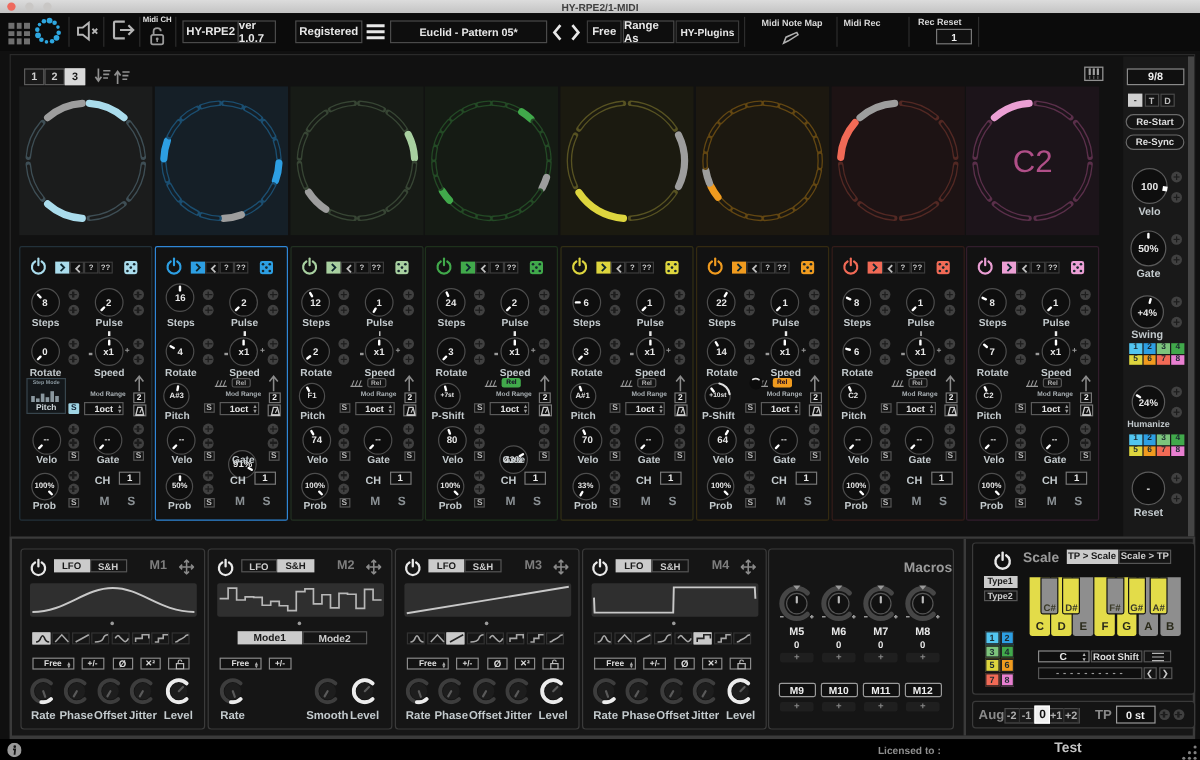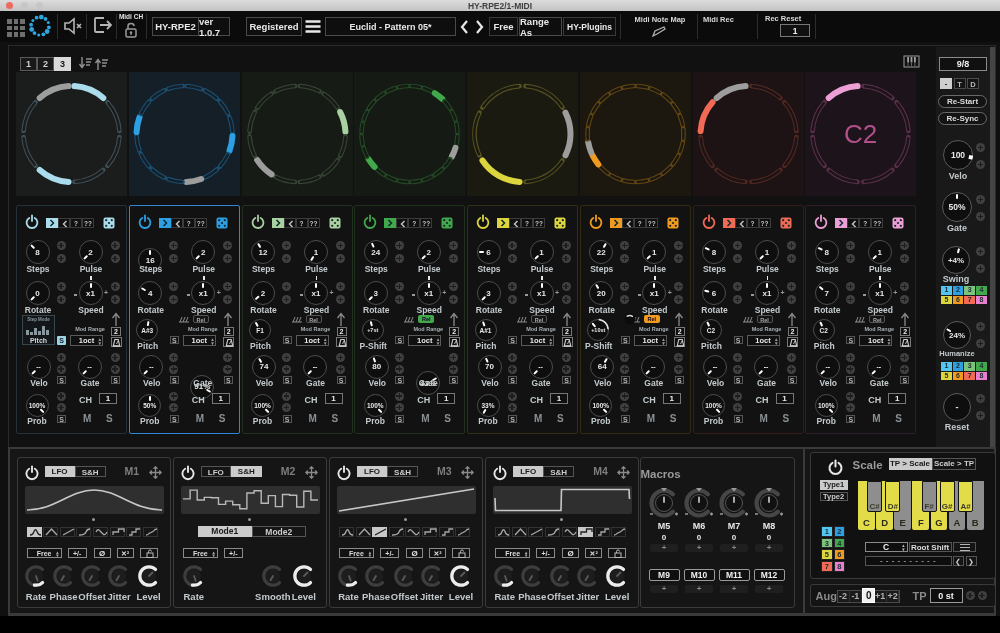--- a/index.html
+++ b/index.html
@@ -573,21 +573,21 @@
           <div class="klabel" style="left: 79.5px; top: 133px; width: 44px; font-size: 9.5px;">Jitter</div>
           <div style="position: absolute; line-height: 0; left: 120px; top: 107px;"><svg width="22" height="22" viewBox="0 0 22 22">
               <path d="M17.51 17.51 A9.2 9.2 0 1 1 17.51 4.49" stroke="#3d3d3d" stroke-width="3.2" fill="none" stroke-linecap="round"></path>
               <path d="M17.51 17.51 A9.2 9.2 0 1 1 17.51 4.49" stroke="#ececec" stroke-width="3.2" fill="none" stroke-linecap="round"></path>
               <circle cx="11" cy="11" r="7" fill="#1d1d1d"></circle>
               <path d="M11 11 L14.5 7.5" stroke="#5a5a5a" stroke-width="1.8" stroke-linecap="round"></path>
             </svg></div>
           <div class="klabel" style="left: 109px; top: 133px; width: 44px; font-size: 9.5px;">Level</div>
         </div>
         <div class="mpanel" style="left: 629.5px; width: 155px;">
-          <div style="position: absolute; left: 0px; top: 10px; width: 100%; text-align: left; font-size: 11.5px; font-weight: bold; color: rgb(154, 154, 154);">Macros</div>
+          <div style="position: absolute; left: 0px; top: 10px; width: 100%; text-align: right; font-size: 11.5px; font-weight: bold; color: rgb(154, 154, 154);">Macros</div>
           <div style="position: absolute; line-height: 0; left: 7.5px; top: 28px;"><svg width="32" height="32" viewBox="0 0 32 32">
               <path d="M24.84 25.84 A12.5 12.5 0 1 1 24.84 8.16" stroke="#464646" stroke-width="4.2" fill="none" stroke-linecap="round"></path>
               <circle cx="16" cy="17" r="8.5" fill="#111" stroke="#555" stroke-width="1"></circle>
               <path d="M16 11.5 L16 16" stroke="#bbb" stroke-width="1.8" stroke-linecap="round"></path>
               <path d="M13 2 L19 2 L16 5.5 Z" fill="#9a9a9a"></path>
               <path d="M2 28 L5 28 M27 28 L30 28 M28.5 26.5 L28.5 29.5" stroke="#999" stroke-width="1.3"></path>
             </svg></div>
           <div style="position: absolute; left: 7.5px; top: 63px; width: 32px; text-align: center; font-size: 9px; font-weight: bold; color: rgb(232, 232, 232);">M5</div>
           <div style="position: absolute; left: 7.5px; top: 75px; width: 32px; text-align: center; font-size: 8px; font-weight: bold; color: rgb(232, 232, 232);">0</div>
           <div style="position: absolute; left: 9.5px; top: 86px; width: 28px; height: 8px; background: rgb(31, 31, 31); border-radius: 2px; color: rgb(136, 136, 136); font-size: 8px; font-weight: bold; text-align: center; line-height: 7px;">+</div>
@@ -1084,21 +1084,21 @@
         <div style="position: absolute; left: 53px; top: 12px; width: 12px; height: 10px; background: rgb(16, 16, 16); color: rgb(200, 200, 200); border: 1px solid rgb(60, 60, 60); font-size: 6.5px; font-weight: bold; text-align: center; line-height: 10px;">?</div>
         <div style="position: absolute; left: 65px; top: 12px; width: 12px; height: 10px; background: rgb(16, 16, 16); color: rgb(200, 200, 200); border: 1px solid rgb(60, 60, 60); font-size: 6.5px; font-weight: bold; text-align: center; line-height: 10px;">??</div>
         <div style="position: absolute; line-height: 0; left: 86px; top: 11px;"><svg width="12" height="12" viewBox="0 0 12 12">
             <rect x="0.5" y="0.5" width="11" height="11" rx="2" fill="#2d9fe3"></rect>
             <circle cx="3.2" cy="3.2" r="1.1" fill="#16262c"></circle>
             <circle cx="8.8" cy="3.2" r="1.1" fill="#16262c"></circle>
             <circle cx="6" cy="6" r="1.1" fill="#16262c"></circle>
             <circle cx="3.2" cy="8.8" r="1.1" fill="#16262c"></circle>
             <circle cx="8.8" cy="8.8" r="1.1" fill="#16262c"></circle>
           </svg></div>
-        <div class="knob" style="left: 8.5px; top: 42px; width: 24px; height: 24px;">
+        <div class="knob" style="left: 8.5px; top: 30px; width: 24px; height: 24px;">
           <div class="kv">
             <span style="font-size:8px">16</span>
           </div>
           <div class="kptr" style="transform: rotate(0deg);">
             <div></div>
           </div>
         </div>
         <div class="klabel" style="left: 2px; top: 58px; width: 38px; font-size: 8.5px;">Steps</div>
         <div class="knob" style="left: 61.5px; top: 34px; width: 24px; height: 24px;">
           <div class="kv">
@@ -1668,21 +1668,21 @@
             <div></div>
           </div>
         </div>
         <div class="klabel" style="left: 55px; top: 58px; width: 38px; font-size: 8.5px;">Pulse</div>
         <div class="dia" style="left: 40.5px; top: 36px;"></div>
         <div class="dia" style="left: 40.5px; top: 49px;"></div>
         <div class="dia" style="left: 94.5px; top: 36px;"></div>
         <div class="dia" style="left: 94.5px; top: 49px;"></div>
         <div class="knob" style="left: 8.5px; top: 75px; width: 24px; height: 24px;">
           <div class="kv">
-            <span style="font-size:8px">20</span>
+            <span style="font-size:8px">14</span>
           </div>
           <div class="kptr" style="transform: rotate(-30deg);">
             <div></div>
           </div>
         </div>
         <div class="klabel" style="left: 2px; top: 99px; width: 38px; font-size: 8.5px;">Rotate</div>
         <div class="knob" style="left: 61.5px; top: 75px; width: 24px; height: 24px;">
           <div class="kv">
             <span style="font-size:8px">x1</span>
           </div>
@@ -2047,13 +2047,30 @@
         <div class="klabel" style="left: 2px; top: 210px; width: 36px; font-size: 8.5px;">Prob</div>
         <div class="dia" style="left: 40.5px; top: 186.5px;"></div>
         <div class="dia" style="left: 40.5px; top: 198px;"></div>
         <div class="sbtn" style="left: 40px; top: 209px;">S</div>
         <div style="position: absolute; left: 62px; top: 189px; font-size: 9px; color: rgb(195, 202, 205); font-weight: bold;">CH</div>
         <div class="mbox" style="left: 82px; top: 187px; width: 18px; height: 11px; font-size: 8px; line-height: 10px;">1</div>
         <div style="position: absolute; left: 66px; top: 207px; font-size: 10px; color: rgb(138, 144, 148); font-weight: bold;">M</div>
         <div style="position: absolute; left: 89px; top: 207px; font-size: 10px; color: rgb(138, 144, 148); font-weight: bold;">S</div>
       </div>
     </div>
+  <div id="statusbar">
+      <div style="position: absolute; line-height: 0; left: 6px; top: 3px;"><svg width="12" height="12" viewBox="0 0 12 12">
+          <circle cx="6" cy="6" r="6" fill="#9a9a9a"></circle>
+          <circle cx="6.3" cy="3.2" r="1.1" fill="#161616"></circle>
+          <path d="M4.8 5.4 L6.6 5.4 L6.2 9.2 L6.9 9.2" stroke="#161616" stroke-width="1.5" fill="none"></path>
+        </svg></div>
+      <div style="position: absolute; left: 689px; top: 4px; width: 95px; text-align: right; font-size: 8.5px; font-weight: bold; color: rgb(143, 143, 143);">Licensed to :</div>
+      <div style="position: absolute; left: 840px; top: 2px; width: 100px; text-align: center; font-size: 11.5px; font-weight: bold; color: rgb(196, 196, 196);">Test</div>
+      <div style="position: absolute; line-height: 0; left: 984px; top: 4px;"><svg width="14" height="14" viewBox="0 0 14 14">
+          <circle cx="11.9" cy="2.5" r="1.3" fill="#808080"></circle>
+          <circle cx="7.2" cy="7.2" r="1.3" fill="#808080"></circle>
+          <circle cx="11.9" cy="7.2" r="1.3" fill="#808080"></circle>
+          <circle cx="2.5" cy="11.9" r="1.3" fill="#808080"></circle>
+          <circle cx="7.2" cy="11.9" r="1.3" fill="#808080"></circle>
+          <circle cx="11.9" cy="11.9" r="1.3" fill="#808080"></circle>
+        </svg></div>
+    </div>
 </div>
 
 </body></html>

